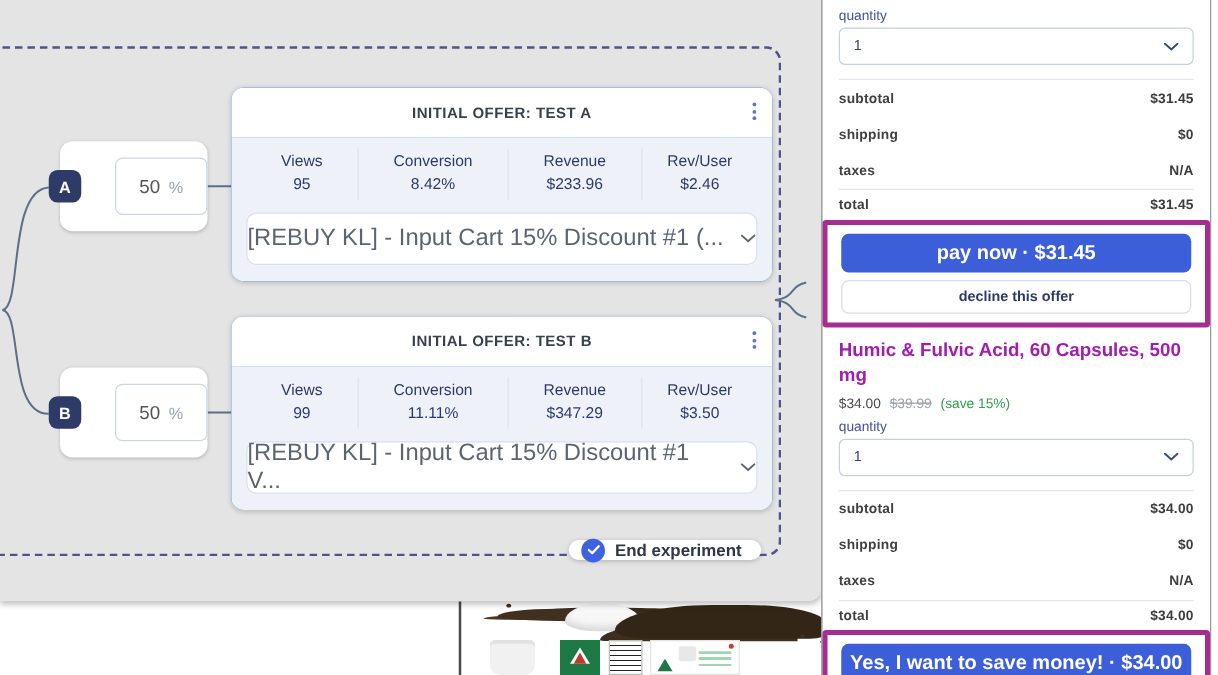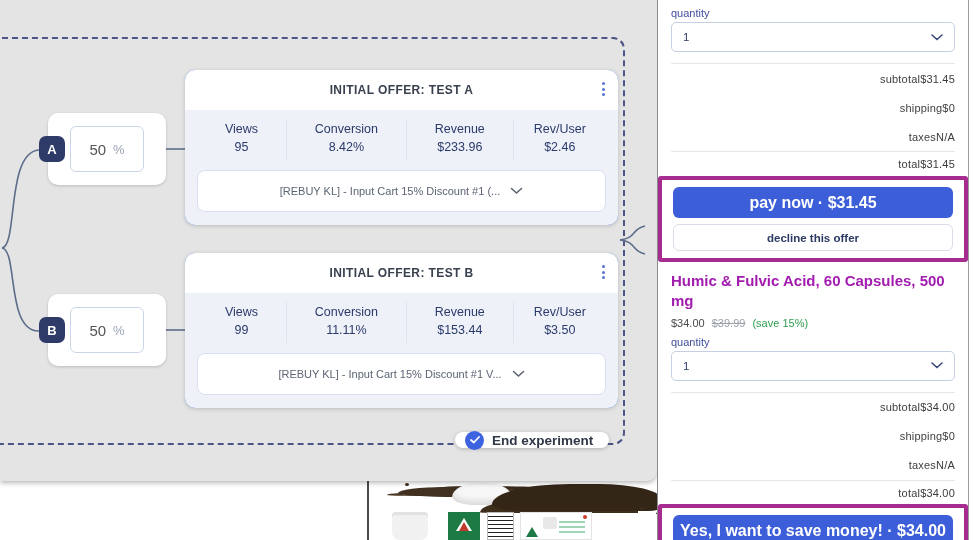--- a/index.html
+++ b/index.html
@@ -45,60 +45,60 @@
                  border:2px dashed #4d5486; border-radius:12px; }
   .connectors { position:absolute; left:0; top:0; pointer-events:none; }
 
   .variant { position:absolute; left:39px; width:127px; height:72px; }
   .variant-a { top:113px; } .variant-b { top:294px; }
   .v-badge { position:absolute; left:0; top:23px; width:26px; height:26px; background:#2e3a68; color:#fff;
              border-radius:7px; display:flex; align-items:center; justify-content:center;
              font-size:13px; font-weight:700; z-index:2; }
   .split-card { position:absolute; left:9px; top:0; width:118px; height:72px; background:#fff;
                 border-radius:10px; box-shadow:0 1px 3px rgba(0,0,0,.18);
-                display:flex; align-items:center; justify-content:center; }
+                display:flex; align-items:center; justify-content:flex-end; }
   .split-input { width:74px; height:46px; border:1px solid #ccd5e8; border-radius:6px;
                  display:flex; align-items:center; justify-content:center; gap:7px;
                  font-size:15px; color:#555; background:#fff; }
   .split-input .unit { color:#9aa3b5; font-size:13px; }
 
   .test-card { position:absolute; left:185px; width:433px; background:#3b82f6; border-radius:10px;
                box-shadow:0 1px 4px rgba(0,0,0,.18); overflow:hidden; }
   .test-a { top:70px; } .test-b { top:253px; }
   .tc-head { position:relative; height:40px; display:flex; align-items:center; justify-content:center; background:#fff; }
   .tc-title { font-size:12px; font-weight:700; letter-spacing:.4px; color:#39404f; }
   .kebab { position:absolute; right:13px; top:12px; display:flex; flex-direction:column; gap:2.5px; cursor:pointer; }
   .kebab i { width:3px; height:3px; border-radius:50%; background:#5b74d6; }
   .tc-body { background:#eef2f8; padding-bottom:13px; }
   .stats { display:grid; grid-template-columns:1fr 1.35fr 1.2fr 1.05fr; padding:9px 12px 4px; }
   .stat { text-align:center; padding:1px 0 4px; }
   .stat + .stat { border-left:1px solid #dde3ef; }
   .stat b, .stat span { display:block; color:#2b3a6b; font-weight:400; font-size:12.5px; line-height:1.45; }
   .offer-select { margin:6px 12px 0; height:42px; background:#fff; border:1px solid #d9def2; border-radius:8px;
-                  display:flex; align-items:center; justify-content:center; gap:10px;
-                  font-size:11px; color:#5c6473; cursor:pointer; }
+                  display:flex; align-items:center; justify-content:space-between; gap:10px;
+                  font-size:19px; color:#5c6473; cursor:pointer; }
 
   .end-btn { position:absolute; left:455px; top:432px; height:16px; padding:0 16px 0 10px; background:#fff;
              border:none; border-radius:17px; box-shadow:0 1px 4px rgba(0,0,0,.22);
              display:flex; align-items:center; gap:8px; font-family:inherit;
              font-size:13.5px; font-weight:600; color:#2f3747; cursor:pointer; z-index:3; }
   .check-circle { width:19px; height:19px; border-radius:50%; background:#3e63e0; display:flex;
                   align-items:center; justify-content:center; }
 
   
   .cart { position:absolute; left:657px; top:0; width:312px; height:540px; background:#fff;
           border-left:1px solid #8a8a8a; border-right:1px solid #9a9a9a; }
   .cart-pad { padding:0 13px; }
   .q-label { font-size:11px; color:#424f9c; margin:7px 0 3px; }
   .q-select { height:30px; border:1px solid #c7cfe4; border-radius:5px; display:flex; align-items:center;
               padding:0 11px; font-size:11.5px; color:#33406e; cursor:pointer; background:#fff; }
   .q-select .chev { margin-left:auto; }
   .divider { border-top:1px solid #e5e7ea; margin-top:11px; }
-  .rowline { display:flex; justify-content:flex-end; align-items:baseline; padding:8.5px 0;
-             font-size:11px; color:#404040; letter-spacing:.2px; }
+  .rowline { display:flex; justify-content:space-between; align-items:baseline; padding:8.5px 0;
+             font-size:11px; color:#404040; letter-spacing:.2px;font-weight:bold; }
   .rowline .val { color:#3c3c3c; }
   .hl { border:4px solid #a62c90; border-radius:3px; padding:7px 11px 7px; margin:2px 0 4px; background:#fff; }
   .btn { display:block; width:100%; border-radius:6px; font-family:inherit; font-weight:700; cursor:pointer; }
   .btn-primary { background:#3d5ed9; color:#fff; border:none; height:31px; font-size:16px; }
   .btn-secondary { background:#fff; color:#2c3a64; border:1px solid #d9dde7; height:27px; font-size:11.5px; margin-top:6px; }
   .prod-title { font-size:15px; font-weight:700; color:#a21caf; line-height:1.35; margin:9px 0 5px; }
   .price-row { font-size:11px; margin-bottom:2px; }
   .price { color:#4a4a4a; }
   .compare { color:#9aa2ab; text-decoration:line-through; margin-left:4px; }
   .save { color:#2f9e4e; margin-left:4px; }
@@ -211,21 +211,21 @@
           <div class="stat">
               <b>Views</b>
               <span>99</span>
             </div>
           <div class="stat">
               <b>Conversion</b>
               <span>11.11%</span>
             </div>
           <div class="stat">
               <b>Revenue</b>
-              <span>$153.44</span>
+              <span>$347.29</span>
             </div>
           <div class="stat">
               <b>Rev/User</b>
               <span>$3.50</span>
             </div>
         </div>
         <div class="offer-select">
           <span>[REBUY KL] - Input Cart 15% Discount #1 V...</span>
           <svg width="13" height="8">
               <path d="M1.5 1.5 L6.5 6 L11.5 1.5" fill="none" stroke="#5c6473" stroke-width="1.6" stroke-linecap="round"></path>

